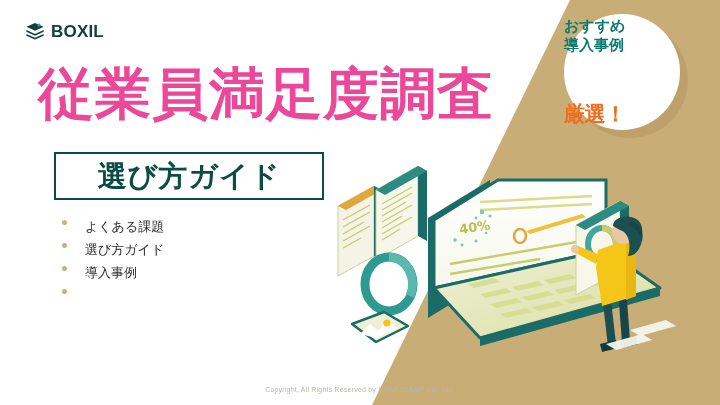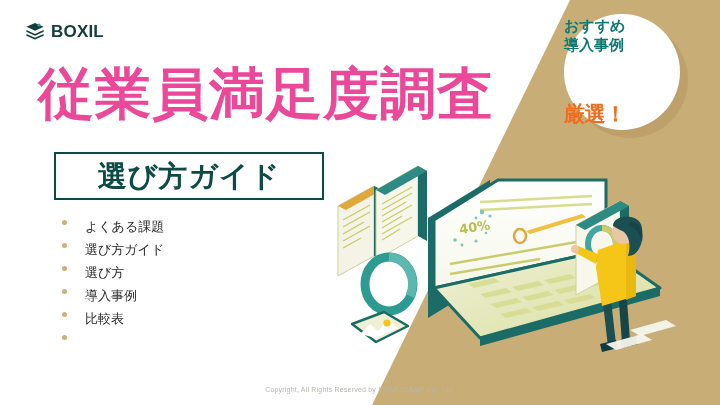--- a/index.html
+++ b/index.html
@@ -224,29 +224,21 @@
     <li class="toc-item">
       <span class="toc-dot"></span>
       <span class="toc-label">よくある課題</span>
     </li>
     <li class="toc-item">
       <span class="toc-dot"></span>
       <span class="toc-label">選び方ガイド</span>
     </li>
     <li class="toc-item">
       <span class="toc-dot"></span>
-      <span class="toc-label">選び方</span>
-    </li>
-    <li class="toc-item">
-      <span class="toc-dot"></span>
       <span class="toc-label">導入事例</span>
-    </li>
-    <li class="toc-item">
-      <span class="toc-dot"></span>
-      <span class="toc-label">比較表</span>
     </li>
     <li class="toc-item">
       <span class="toc-dot"></span>
     </li>
   </ul>
 
   <div class="illustration">
     <svg viewBox="0 0 370 250" width="370" height="250" aria-hidden="true">
       <defs>
         <linearGradient id="kbGrad" x1="0" y1="0" x2="1" y2="1">

